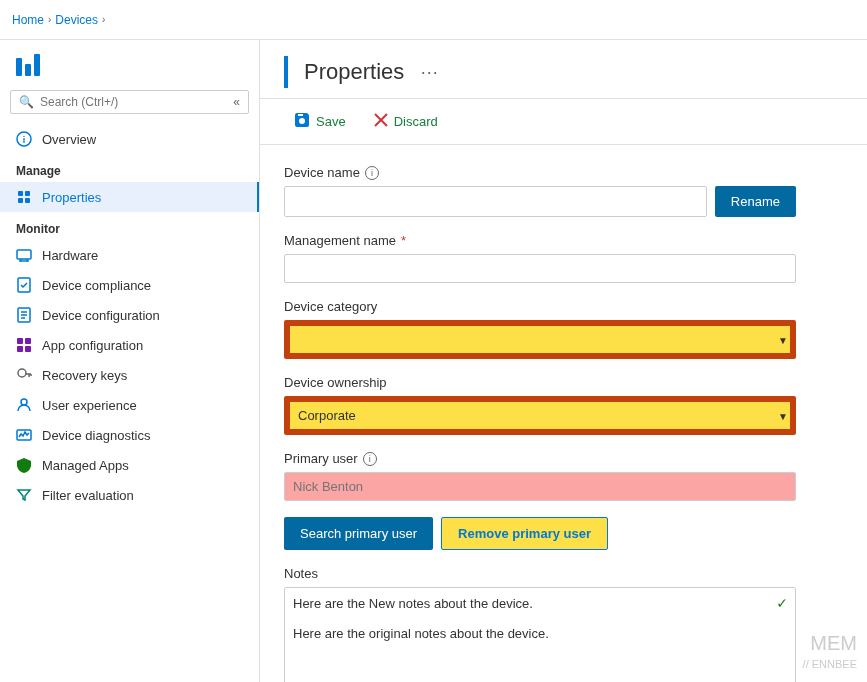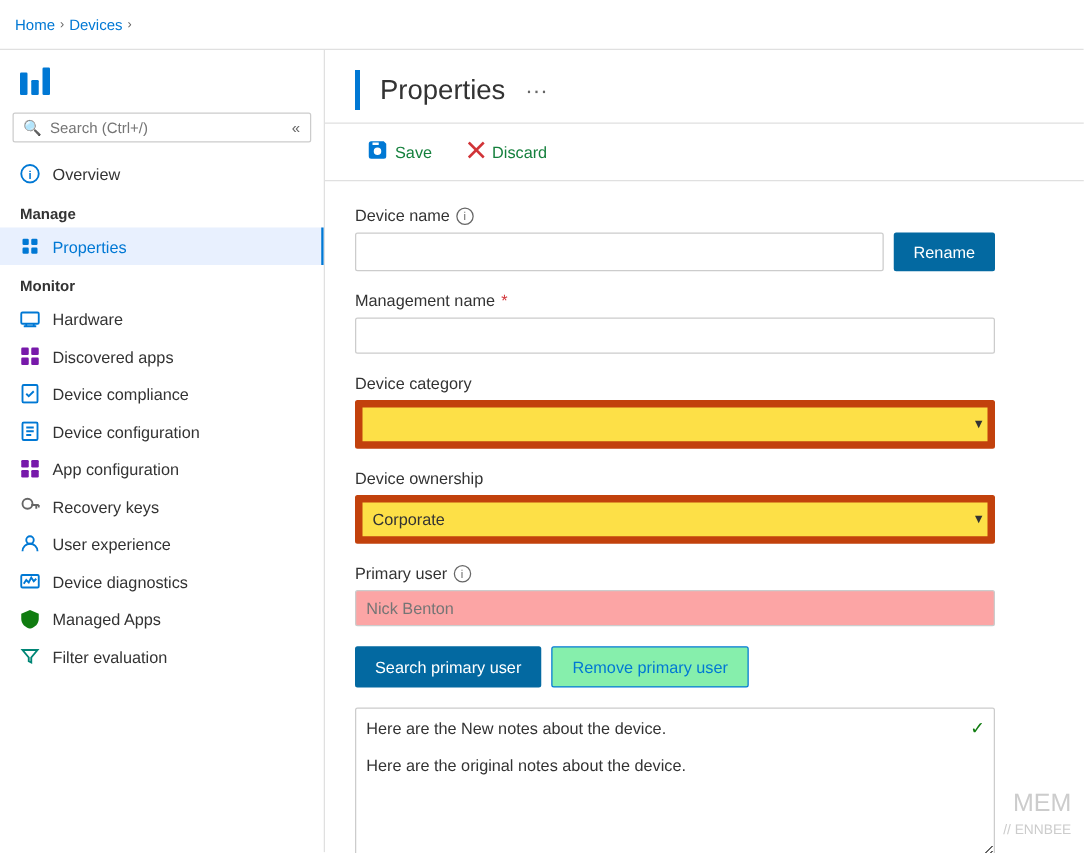--- a/index.html
+++ b/index.html
@@ -66,21 +66,21 @@
 
     .form-input { width: 100%; border: 1px solid #ccc; border-radius: 2px; padding: 6px 8px; font-size: 13px; color: #333; outline: none; }
     .form-input.readonly { background: #fca5a5; color: #666; }
 
     .form-select-wrapper { position: relative; }
     .form-select { width: 100%; border: 6px solid #c2410c; border-radius: 2px; padding: 6px 30px 6px 8px; font-size: 13px; color: #333; outline: none; appearance: none; background: #fde047; cursor: pointer; }
     .select-chevron { position: absolute; right: 8px; top: 50%; transform: translateY(-50%); color: #333; font-size: 10px; pointer-events: none; }
 
     .action-buttons { display: flex; gap: 8px; margin-bottom: 16px; }
     .btn-primary { background: #0369a1; color: #fff; border: none; border-radius: 2px; padding: 8px 16px; font-size: 13px; cursor: pointer; }
-    .btn-outline { background: #86efac; color: #0078d4; border: 1px solid #0078d4; border-radius: 2px; padding: 8px 16px; font-size: 13px; cursor: pointer; }
+    .btn-outline { background: #fde047; color: #0078d4; border: 1px solid #0078d4; border-radius: 2px; padding: 8px 16px; font-size: 13px; cursor: pointer; font-weight: bold; }
 
     .notes-wrapper { position: relative; }
     .notes-textarea { width: 100%; border: 1px solid #ccc; border-radius: 2px; padding: 8px; font-size: 13px; color: #333; resize: vertical; min-height: 120px; outline: none; font-family: inherit; }
     .notes-check { position: absolute; top: 8px; right: 8px; color: #107c10; font-size: 14px; }
 
     
     .watermark { position: fixed; bottom: 10px; right: 10px; color: #ccc; font-size: 11px; text-align: right; line-height: 1.4; }
     .watermark .mem { font-size: 20px; font-weight: 300; }
   </style>
 </head>
@@ -144,31 +144,20 @@
         <svg width="16" height="16" viewBox="0 0 16 16" fill="currentColor">
             <rect x="1" y="3" width="14" height="9" rx="1" fill="none" stroke="currentColor" stroke-width="1.5"></rect>
             <line x1="5" y1="12" x2="5" y2="14" stroke="currentColor" stroke-width="1.5"></line>
             <line x1="11" y1="12" x2="11" y2="14" stroke="currentColor" stroke-width="1.5"></line>
             <line x1="3" y1="14" x2="13" y2="14" stroke="currentColor" stroke-width="1.5"></line>
           </svg>
       </div>
       <span class="item-label">Hardware</span>
     </div>
 
-    <div class="sidebar-item">
-      <div class="item-icon icon-purple">
-        <svg width="16" height="16" viewBox="0 0 16 16" fill="currentColor">
-            <rect x="1" y="1" width="6" height="6" rx="1"></rect>
-            <rect x="9" y="1" width="6" height="6" rx="1"></rect>
-            <rect x="1" y="9" width="6" height="6" rx="1"></rect>
-            <rect x="9" y="9" width="6" height="6" rx="1"></rect>
-          </svg>
-      </div>
-      <span class="item-label">Discovered apps</span>
-    </div>
 
     <div class="sidebar-item">
       <div class="item-icon icon-blue">
         <svg width="16" height="16" viewBox="0 0 16 16" fill="none" stroke="currentColor" stroke-width="1.5">
             <rect x="2" y="1" width="12" height="14" rx="1"></rect>
             <polyline points="5,8 7,10 11,6" stroke-width="1.5"></polyline>
           </svg>
       </div>
       <span class="item-label">Device compliance</span>
     </div>
@@ -327,20 +316,21 @@
         </label>
         <input class="form-input readonly" type="text" readonly="" placeholder="Nick Benton" style="">
       </div>
 
       <div class="action-buttons">
         <button class="btn-primary">Search primary user</button>
         <button class="btn-outline">Remove primary user</button>
       </div>
 
       <div class="form-group">
+        <label class="form-label">Notes</label>
         <div class="notes-wrapper">
           <textarea class="notes-textarea" style="">Here are the New notes about the device.
 
 Here are the original notes about the device.</textarea>
           <span class="notes-check">✓</span>
         </div>
       </div>
 
     </div>
   </div>

